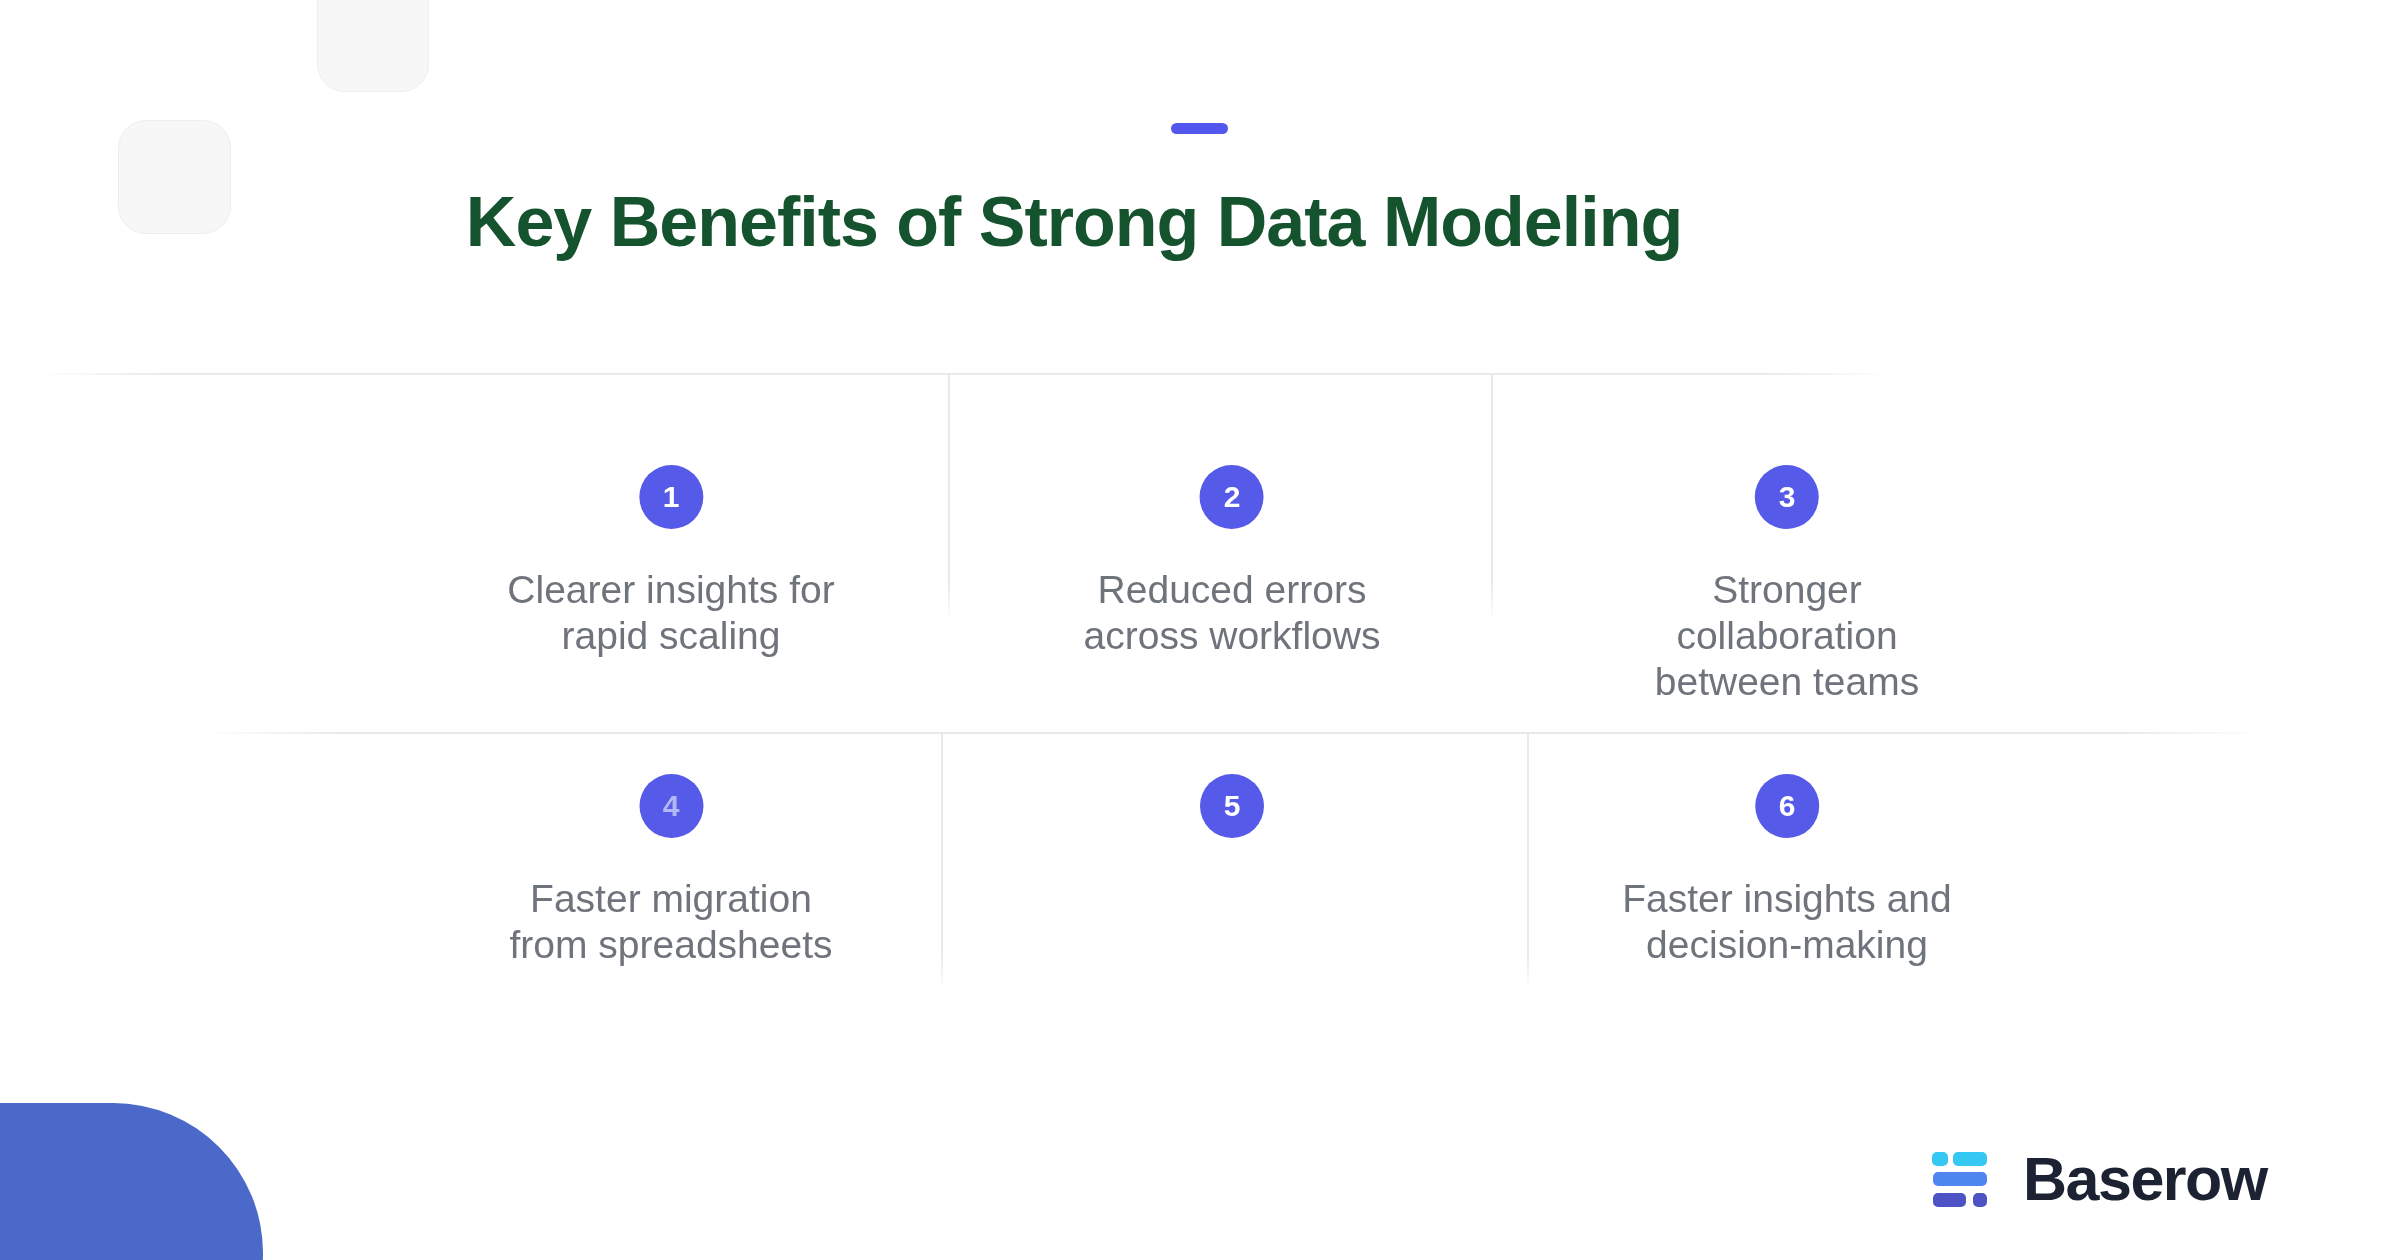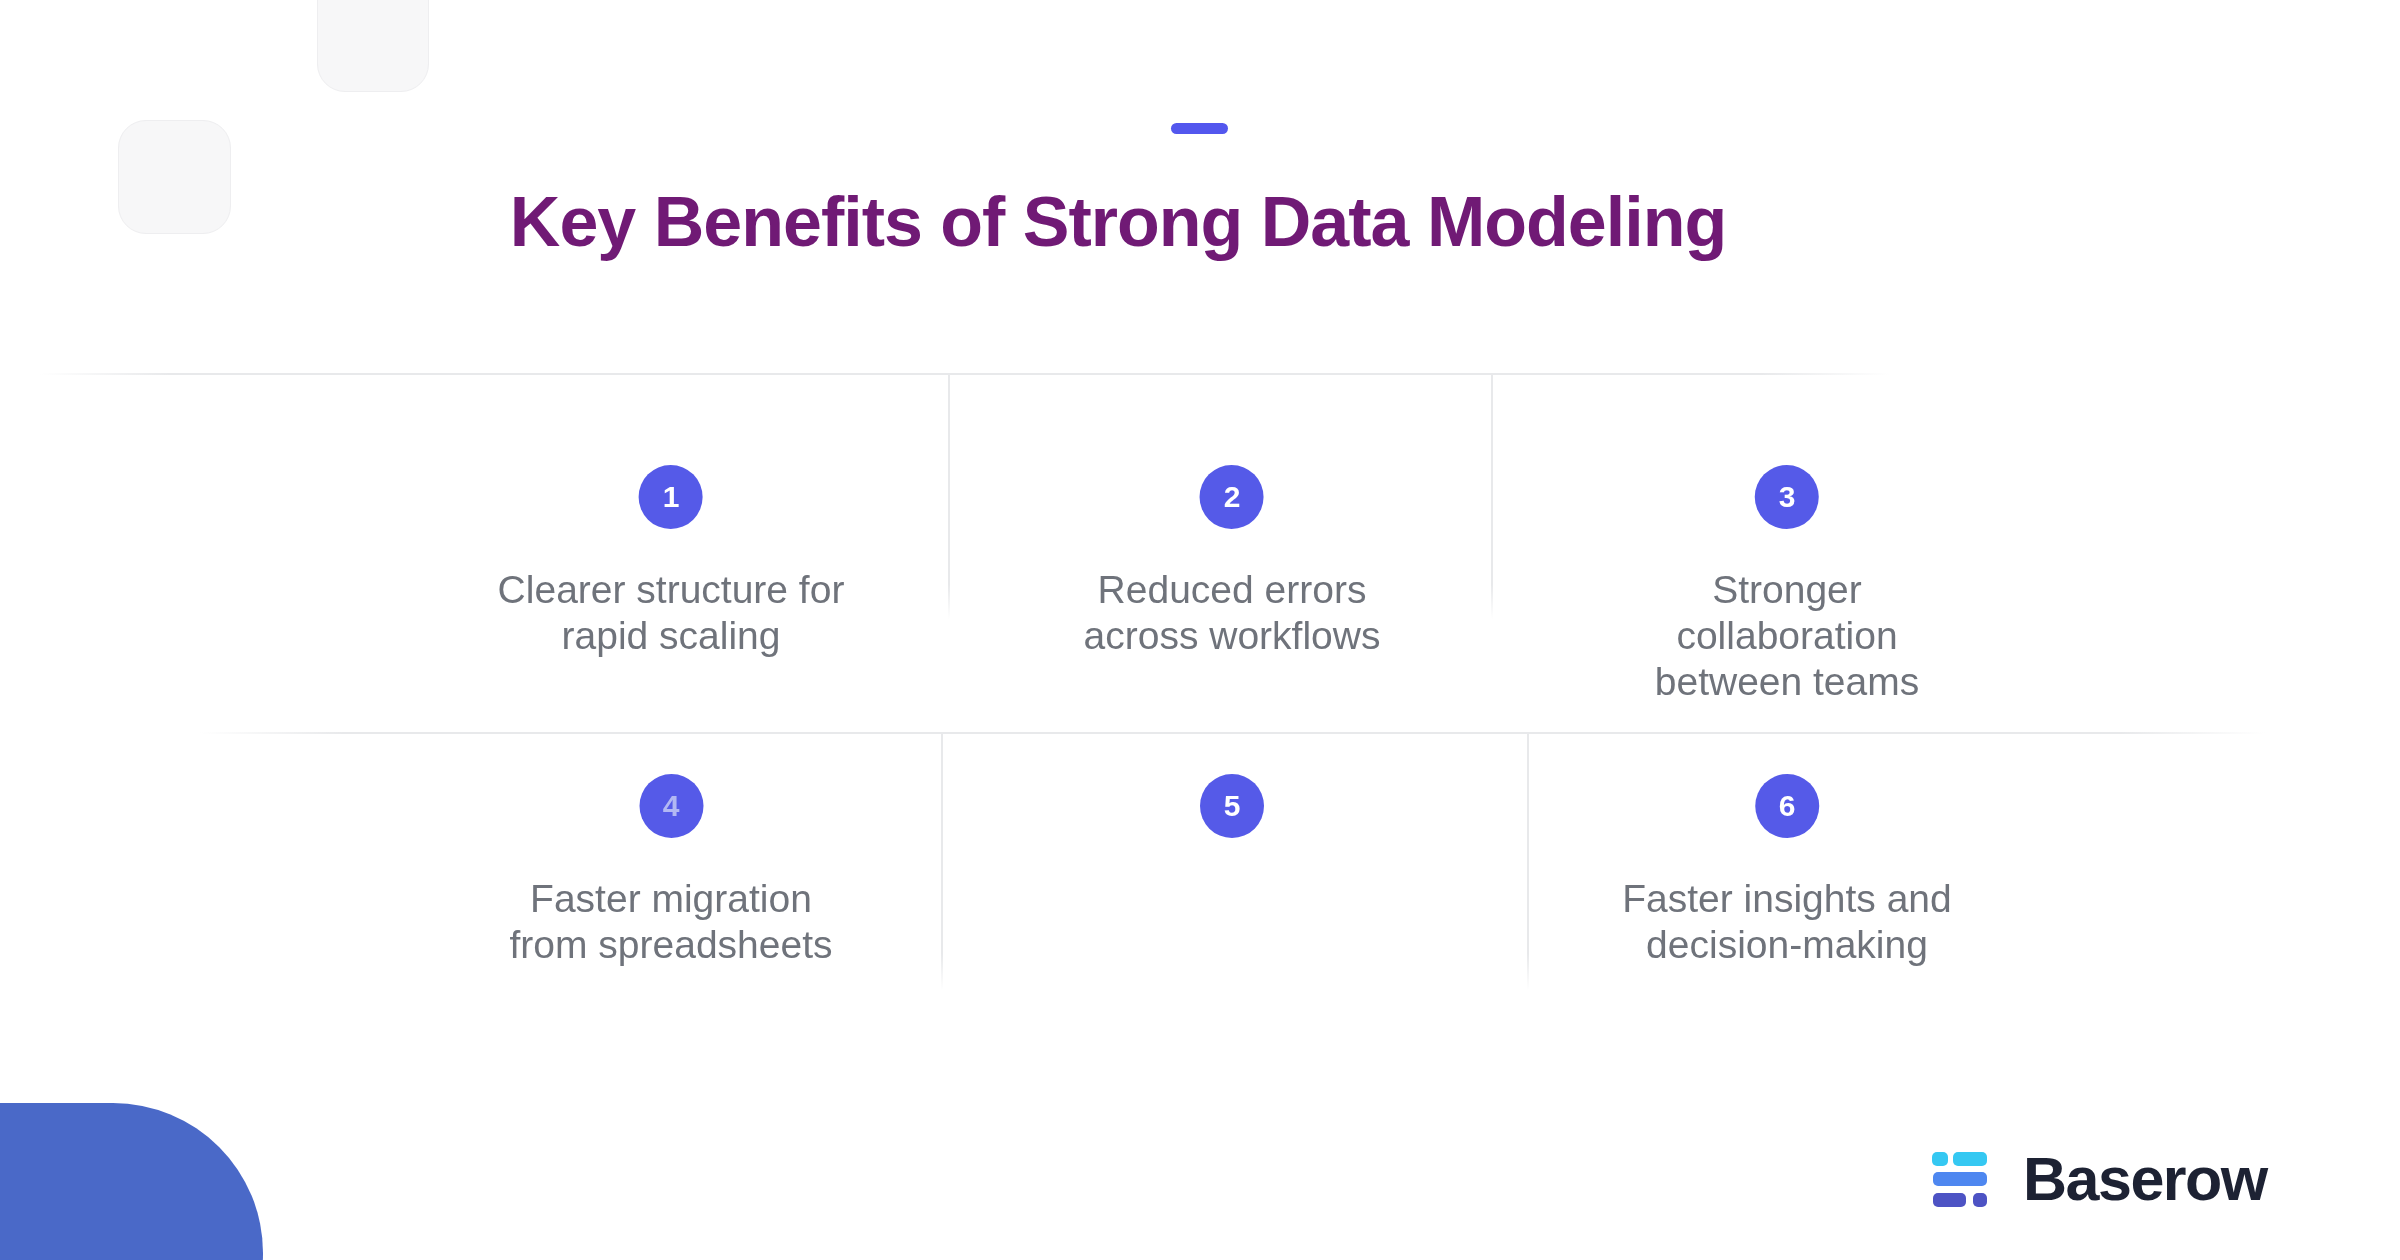--- a/index.html
+++ b/index.html
@@ -36,22 +36,21 @@
   }
 
   .page-title {
     position: absolute;
     left: 0; top: 182px;
     width: 2148px;
     text-align: center;
     font-size: 70px;
     font-weight: 700;
     letter-spacing: -1px;
-    color: #701a75;
-    padding-left: 44px;
+    color: #14532d;
   }
 
   
   .hline {
     position: absolute;
     height: 2px;
     background: linear-gradient(to right, rgba(232,233,235,0), #e8e9eb 7%, #e8e9eb 93%, rgba(232,233,235,0));
   }
   .hline.r1 { left: 40px;  top: 373px; width: 1850px; }
   .hline.r2 { left: 200px; top: 732px; width: 2065px; }
@@ -150,21 +149,21 @@
 
   <div class="hline r1"></div>
   <div class="hline r2"></div>
   <div class="vline r1a"></div>
   <div class="vline r1b"></div>
   <div class="vline r2a"></div>
   <div class="vline r2b"></div>
 
   <div class="cell row1 c1">
     <div class="badge">1</div>
-    <div class="label">Clearer structure for
+    <div class="label">Clearer insights for
 rapid scaling</div>
   </div>
   <div class="cell row1 c2">
     <div class="badge">2</div>
     <div class="label">Reduced errors
 across workflows</div>
   </div>
   <div class="cell row1 c3">
     <div class="badge">3</div>
     <div class="label">Stronger

